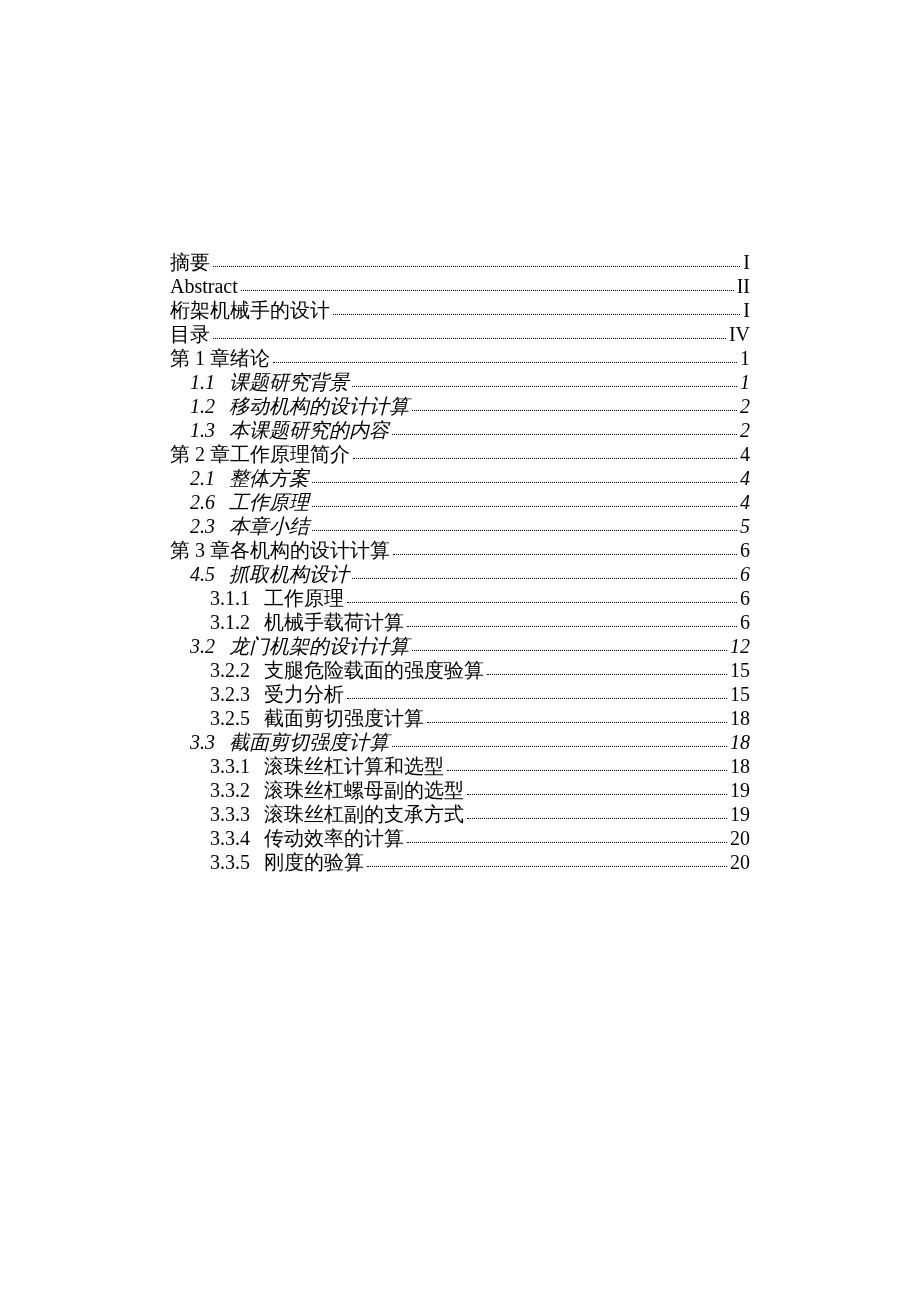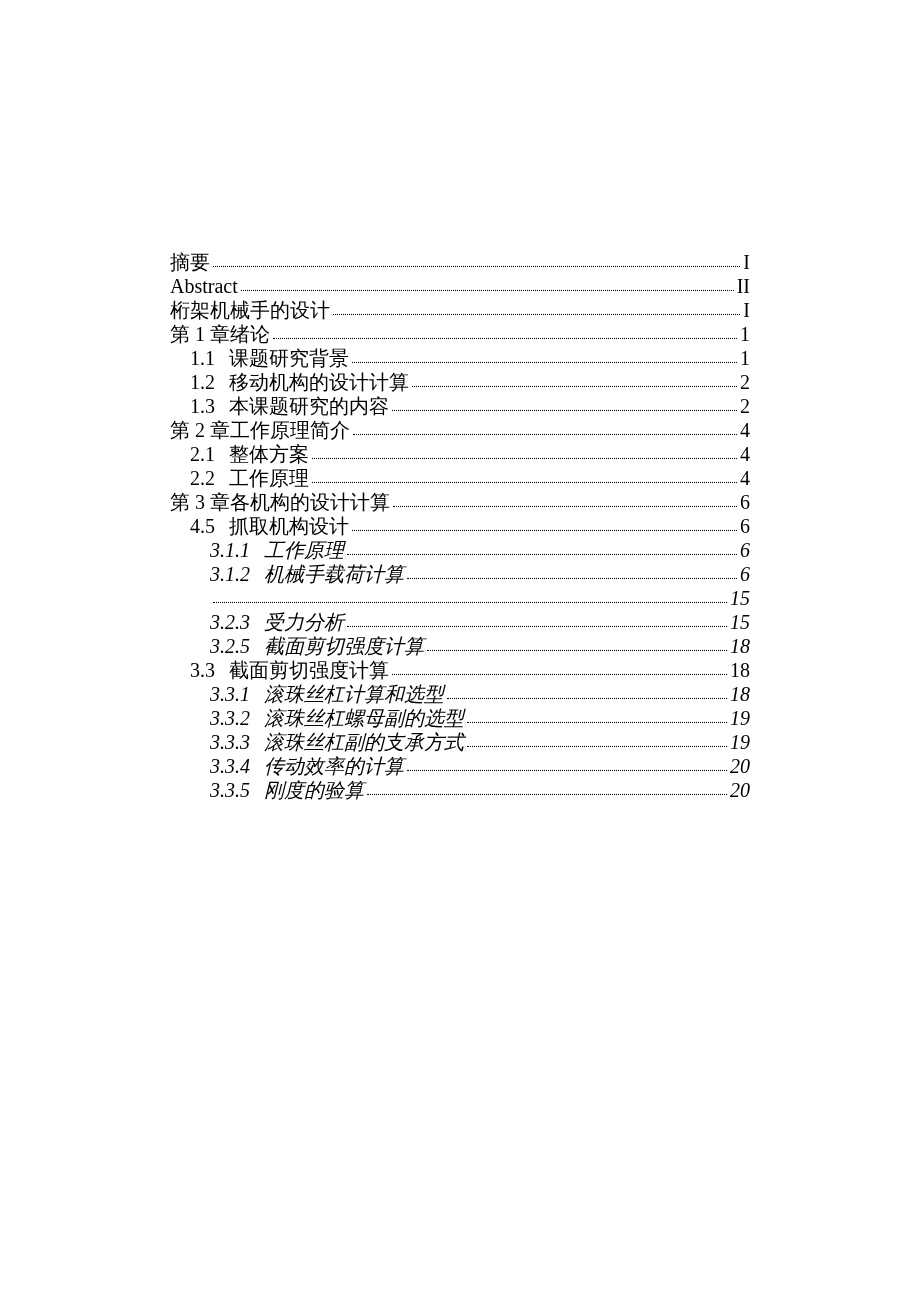--- a/index.html
+++ b/index.html
@@ -32,22 +32,22 @@
       border-bottom: 1.5px dotted #000;
       margin: 0 3px 4px 3px;
       min-width: 10px;
       position: relative;
       top: -3px;
     }
     .toc-page {
       flex-shrink: 0;
     }
     .lvl-0 { padding-left: 0; }
-    .lvl-1 { padding-left: 20px; }
-    .lvl-2 { padding-left: 40px; font-style: italic; }
+    .lvl-1 { padding-left: 20px; font-style: italic; }
+    .lvl-2 { padding-left: 40px; }
     .num {
       display: inline-block;
     }
     .gap-md { display: inline-block; width: 14px; }
   </style>
 </head>
 <body>
 
 <div class="page">
   <div class="toc-entry lvl-0">
@@ -57,20 +57,25 @@
   </div>
   <div class="toc-entry lvl-0">
     <span class="toc-label">Abstract</span>
     <span class="toc-dots"></span>
     <span class="toc-page">II</span>
   </div>
   <div class="toc-entry lvl-0">
     <span class="toc-label">桁架机械手的设计</span>
     <span class="toc-dots"></span>
     <span class="toc-page">I</span>
+  </div>
+  <div class="toc-entry lvl-0">
+    <span class="toc-label">目录</span>
+    <span class="toc-dots"></span>
+    <span class="toc-page">IV</span>
   </div>
   <div class="toc-entry lvl-0">
     <span class="toc-label">第 1 章绪论</span>
     <span class="toc-dots"></span>
     <span class="toc-page">1</span>
   </div>
   <div class="toc-entry lvl-1">
     <span class="toc-label"><span class="num">1.1</span><span class="gap-md"></span><span>课题研究背景</span></span>
     <span class="toc-dots"></span>
     <span class="toc-page">1</span>
@@ -89,23 +94,28 @@
     <span class="toc-label">第 2 章工作原理简介</span>
     <span class="toc-dots"></span>
     <span class="toc-page">4</span>
   </div>
   <div class="toc-entry lvl-1">
     <span class="toc-label"><span class="num">2.1</span><span class="gap-md"></span><span>整体方案</span></span>
     <span class="toc-dots"></span>
     <span class="toc-page">4</span>
   </div>
   <div class="toc-entry lvl-1">
-    <span class="toc-label"><span class="num">2.2</span><span class="gap-md"></span><span>工作原理</span></span>
+    <span class="toc-label"><span class="num">2.6</span><span class="gap-md"></span><span>工作原理</span></span>
     <span class="toc-dots"></span>
     <span class="toc-page">4</span>
+  </div>
+  <div class="toc-entry lvl-1">
+    <span class="toc-label"><span class="num">2.3</span><span class="gap-md"></span><span>本章小结</span></span>
+    <span class="toc-dots"></span>
+    <span class="toc-page">5</span>
   </div>
   <div class="toc-entry lvl-0">
     <span class="toc-label">第 3 章各机构的设计计算</span>
     <span class="toc-dots"></span>
     <span class="toc-page">6</span>
   </div>
   <div class="toc-entry lvl-1">
     <span class="toc-label"><span class="num">4.5</span><span class="gap-md"></span><span>抓取机构设计</span></span>
     <span class="toc-dots"></span>
     <span class="toc-page">6</span>
@@ -113,21 +123,27 @@
   <div class="toc-entry lvl-2">
     <span class="toc-label"><span class="num">3.1.1</span><span class="gap-md"></span><span>工作原理</span></span>
     <span class="toc-dots"></span>
     <span class="toc-page">6</span>
   </div>
   <div class="toc-entry lvl-2">
     <span class="toc-label"><span class="num">3.1.2</span><span class="gap-md"></span><span>机械手载荷计算</span></span>
     <span class="toc-dots"></span>
     <span class="toc-page">6</span>
   </div>
+  <div class="toc-entry lvl-1">
+    <span class="toc-label"><span class="num">3.2</span><span class="gap-md"></span><span>龙门机架的设计计算</span></span>
+    <span class="toc-dots"></span>
+    <span class="toc-page">12</span>
+  </div>
   <div class="toc-entry lvl-2">
+    <span class="toc-label"><span class="num">3.2.2</span><span class="gap-md"></span><span>支腿危险载面的强度验算</span></span>
     <span class="toc-dots"></span>
     <span class="toc-page">15</span>
   </div>
   <div class="toc-entry lvl-2">
     <span class="toc-label"><span class="num">3.2.3</span><span class="gap-md"></span><span>受力分析</span></span>
     <span class="toc-dots"></span>
     <span class="toc-page">15</span>
   </div>
   <div class="toc-entry lvl-2">
     <span class="toc-label"><span class="num">3.2.5</span><span class="gap-md"></span><span>截面剪切强度计算</span></span>

